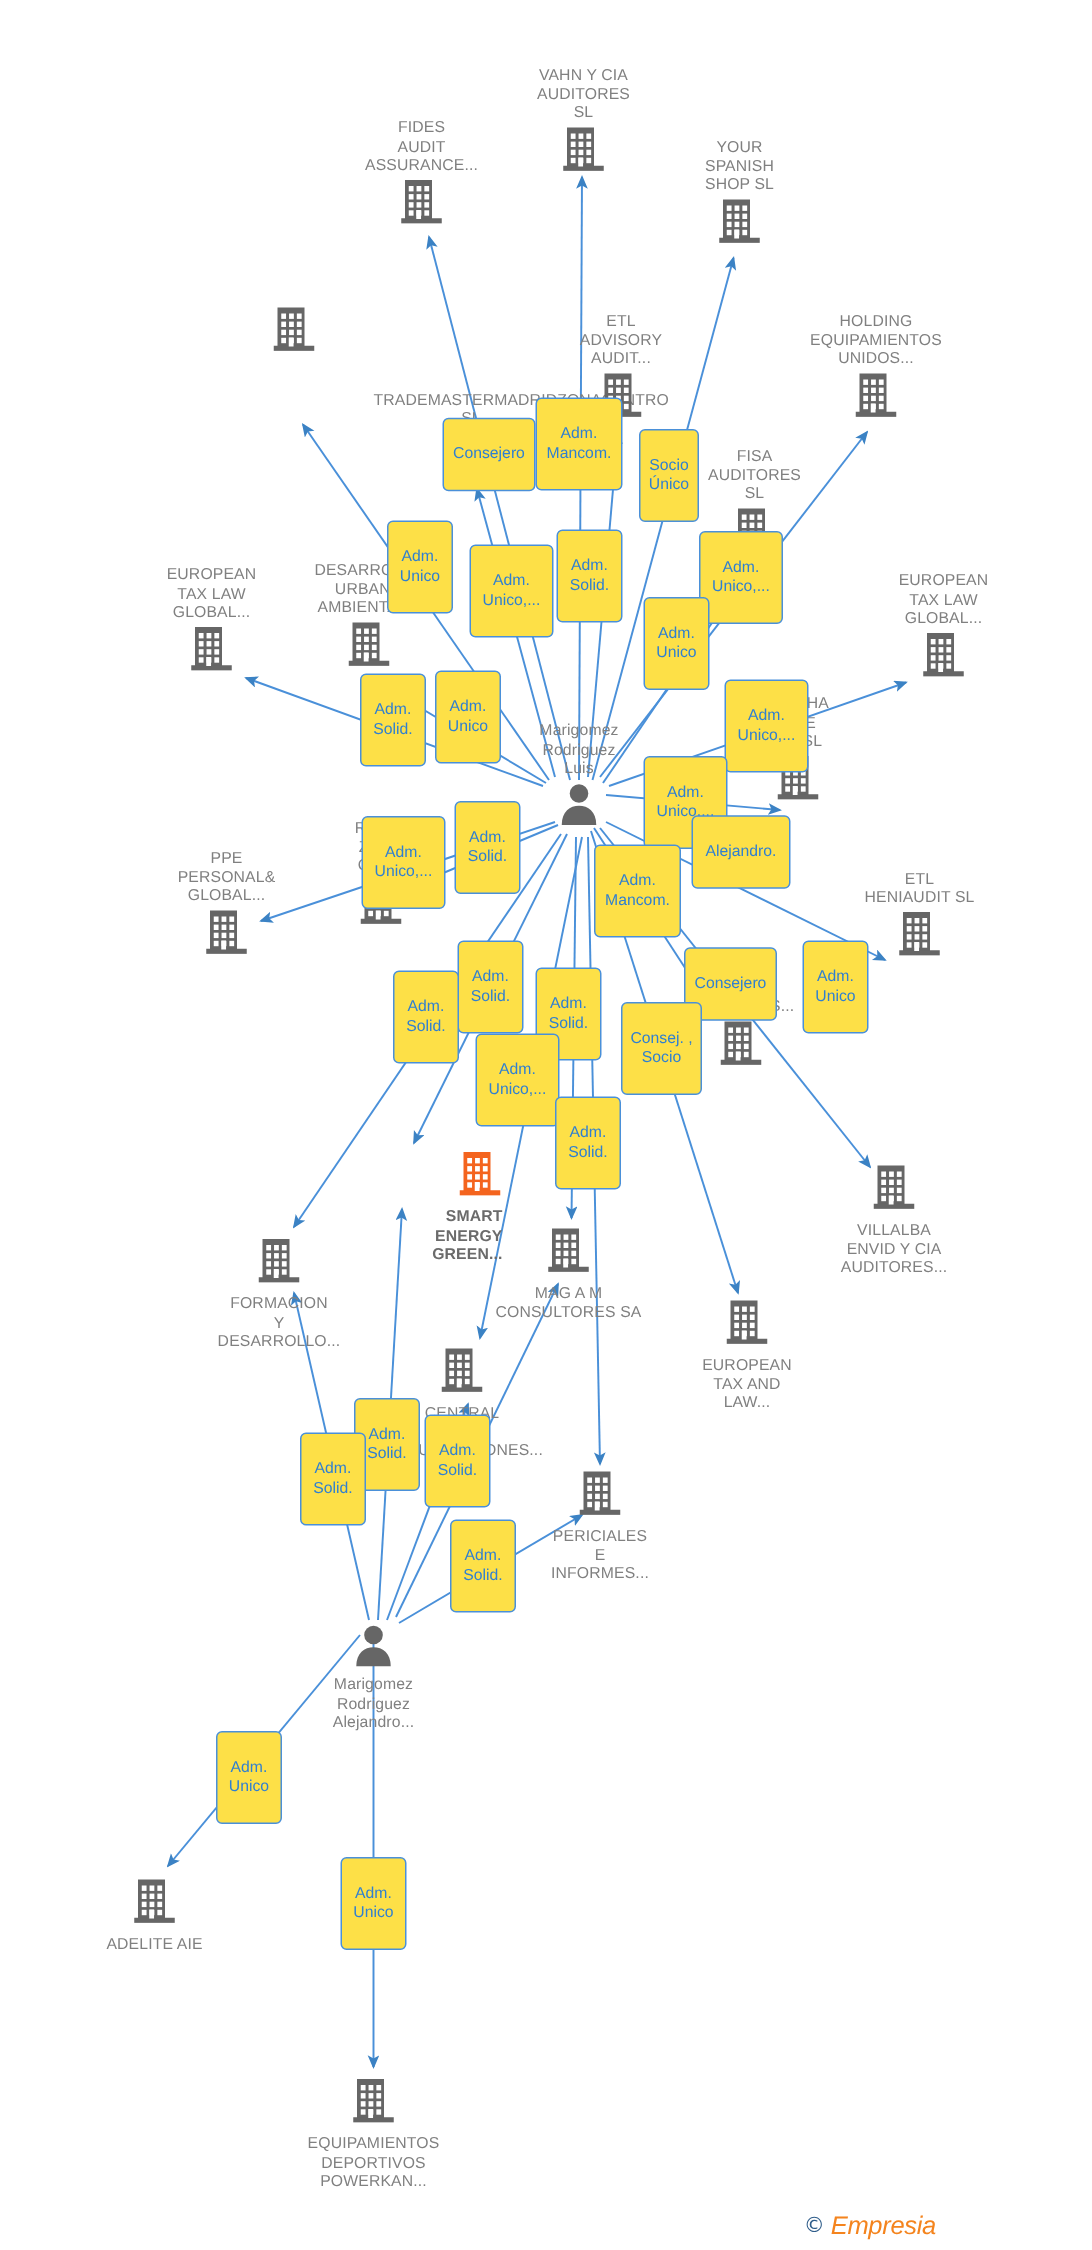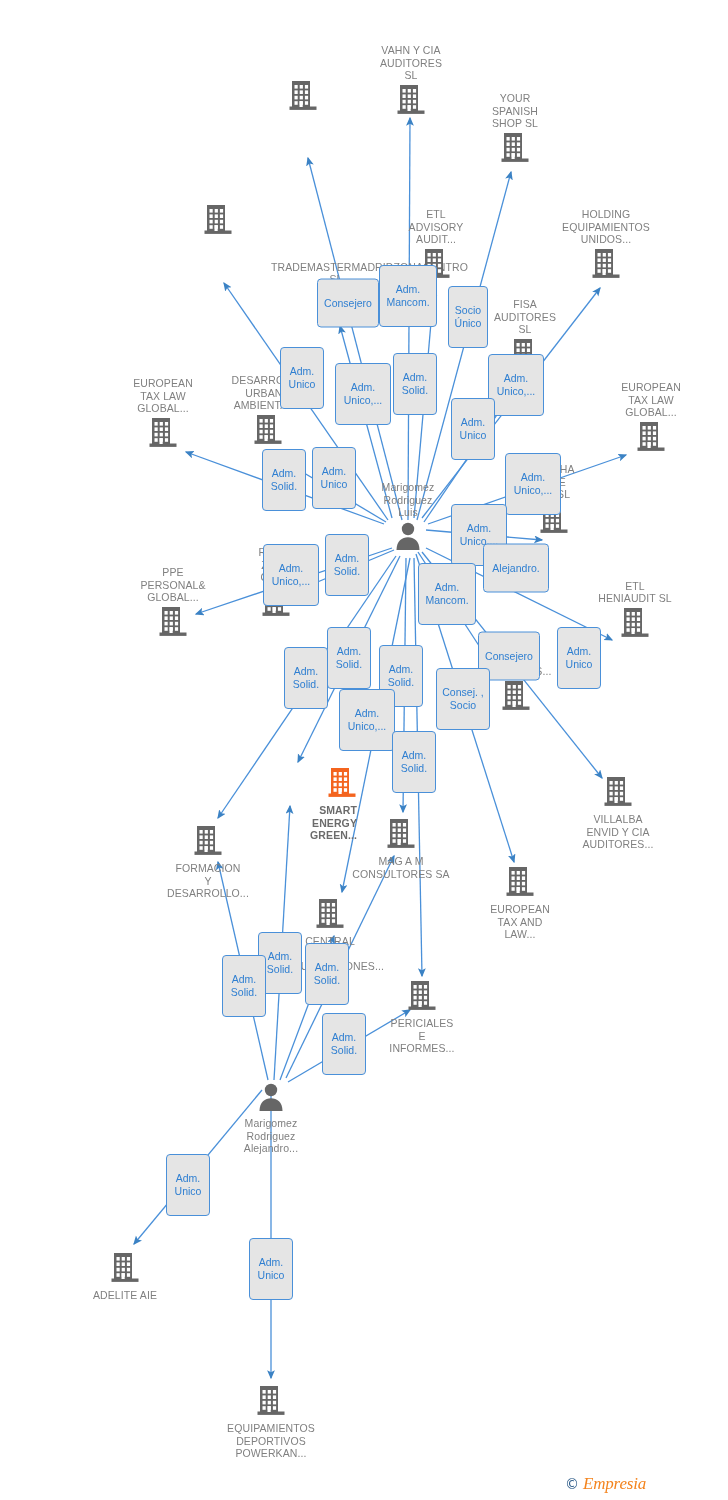--- a/index.html
+++ b/index.html
@@ -12,21 +12,20 @@
     width: 728px;
     height: 1500px;
     position: relative;
     overflow: hidden;
   }
   #canvas {
     position: absolute;
     left: 0; top: 0;
     width: 632px;
     height: 1500px;
-    margin-left: 22px;
   }
   #svg-layer {
     position: absolute;
     left: 0; top: 0;
     width: 728px;
     height: 1500px;
     pointer-events: none;
   }
   .node {
     position: absolute;
@@ -55,21 +54,21 @@
   }
   .node.focus .label { color: #6b6b6b; font-weight: bold; }
   .node.person .label { color: #808080; }
   .node .label.above {
     margin-top: 0;
     margin-bottom: 1px;
   }
   .edge-label {
     position: absolute;
     transform: translate(-50%, -50%);
-    background: #e5e5e5;
+    background: #fde047;
     border: 1px solid #4a90d9;
     border-radius: 4px;
     color: #2f7fd1;
     font-size: 10.5px;
     line-height: 13px;
     padding: 17px 5px;
     text-align: center;
     white-space: pre-line;
     box-sizing: border-box;
   }
@@ -82,21 +81,21 @@
     gap: 4px;
     font-size: 15px;
   }
   #watermark .cmark {
     color: #2f5d8a;
     font-size: 14px;
     font-family: "DejaVu Sans", sans-serif;
   }
   #watermark .brand {
     color: #f4841e;
-    font-family: Liberation Serif, serif;
+    font-family: Liberation Sans, sans-serif;
     font-style: italic;
     font-size: 17px;
     letter-spacing: -0.2px;
   }
 </style>
 </head>
 <body>
 
 <div id="canvas">
 
@@ -157,20 +156,23 @@
             <rect x="6.5" y="16.8" width="3.2" height="3.6" fill="#fff"></rect>
             <rect x="11.7" y="16.8" width="3.2" height="3.6" fill="#fff"></rect>
             <rect x="16.9" y="16.8" width="3.2" height="3.6" fill="#fff"></rect>
             <rect x="6.5" y="22.200000000000003" width="3.2" height="3.6" fill="#fff"></rect>
             <rect x="11.7" y="22.200000000000003" width="3.2" height="3.6" fill="#fff"></rect>
             <rect x="16.9" y="22.200000000000003" width="3.2" height="3.6" fill="#fff"></rect>
             <rect x="11.5" y="22" width="3.2" height="6" fill="#fff"></rect>
           </svg></span>
       </div>
       <div class="node company" style="left: 281px; top: 79.2px;">
+        <span class="label above">FIDES
+AUDIT
+ASSURANCE...</span>
         <span class="glyph"><svg width="30" height="32" viewBox="0 0 30 32" xmlns="http://www.w3.org/2000/svg">
             <rect x="4" y="2" width="18" height="26" fill="#666666"></rect>
             <rect x="1.5" y="27.5" width="27" height="3.4" fill="#666666"></rect>
             <rect x="6.5" y="6" width="3.2" height="3.6" fill="#fff"></rect>
             <rect x="11.7" y="6" width="3.2" height="3.6" fill="#fff"></rect>
             <rect x="16.9" y="6" width="3.2" height="3.6" fill="#fff"></rect>
             <rect x="6.5" y="11.4" width="3.2" height="3.6" fill="#fff"></rect>
             <rect x="11.7" y="11.4" width="3.2" height="3.6" fill="#fff"></rect>
             <rect x="16.9" y="11.4" width="3.2" height="3.6" fill="#fff"></rect>
             <rect x="6.5" y="16.8" width="3.2" height="3.6" fill="#fff"></rect>

